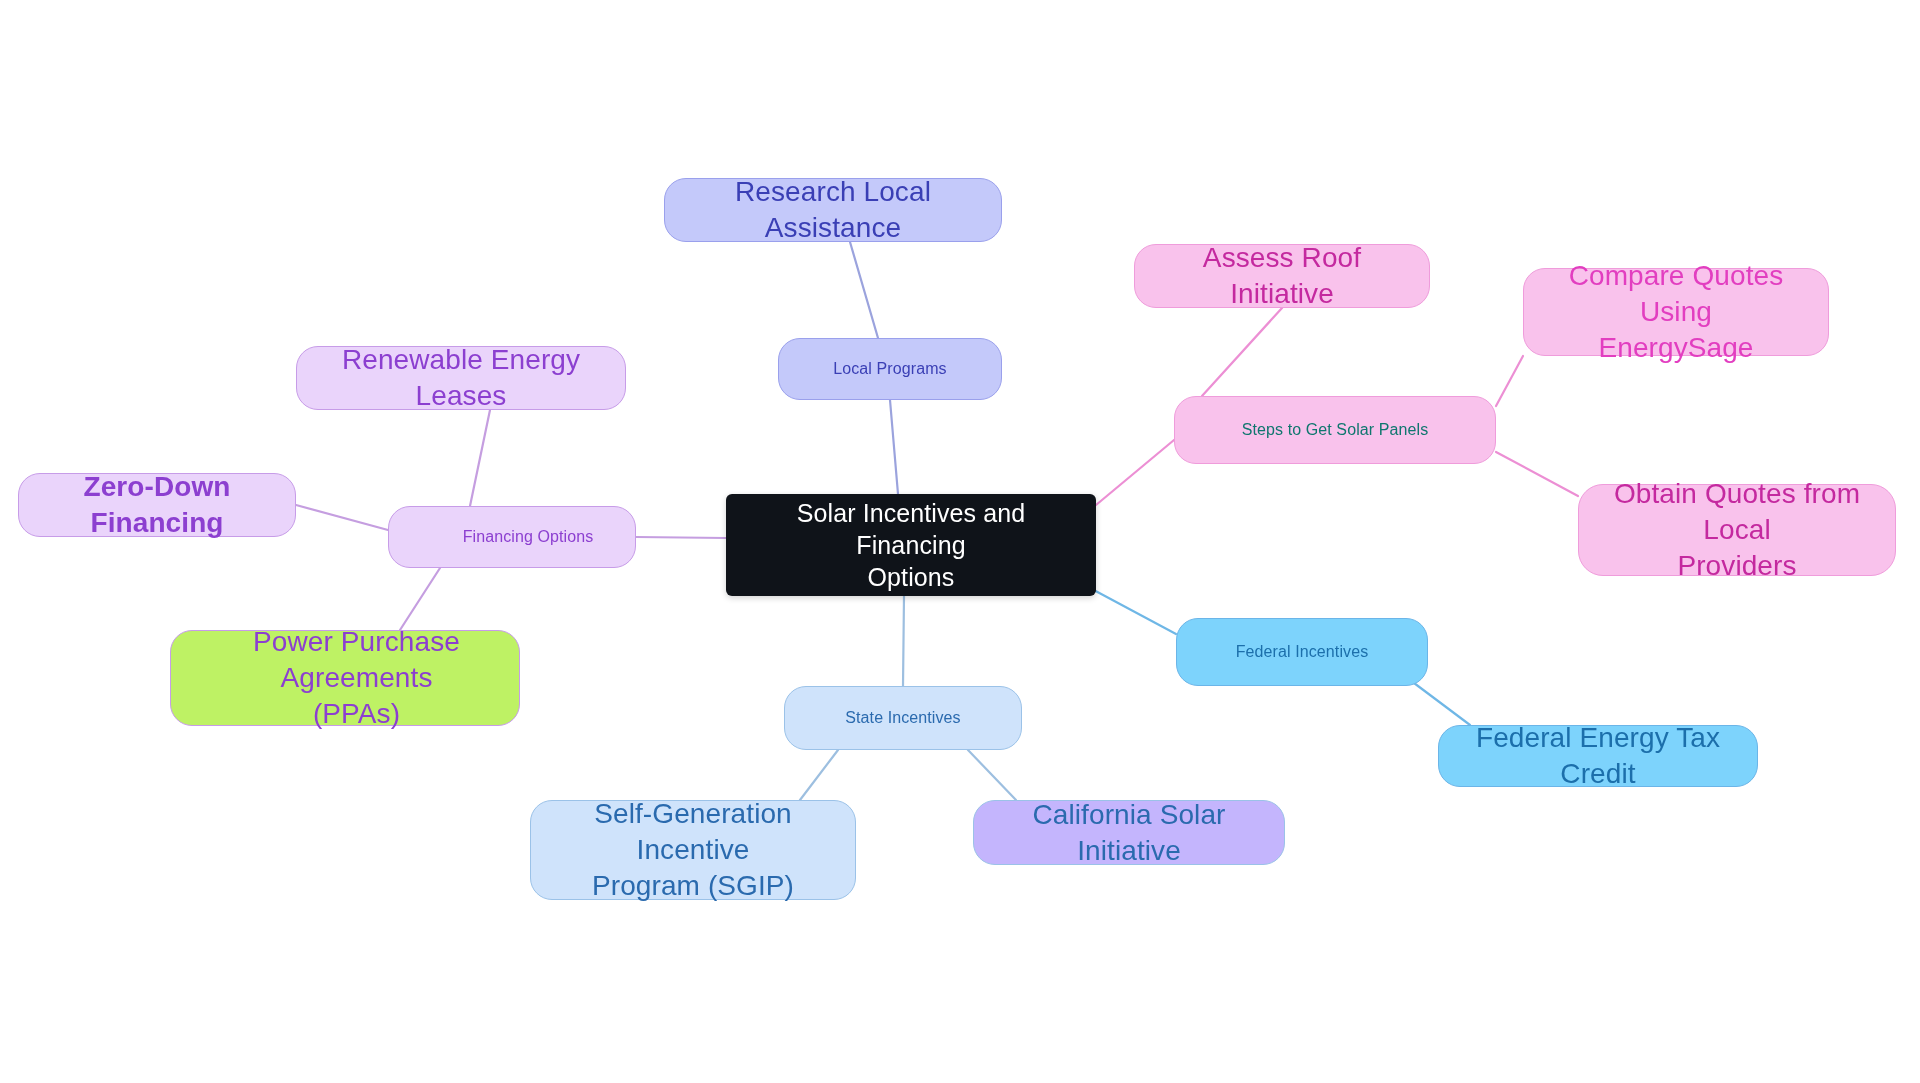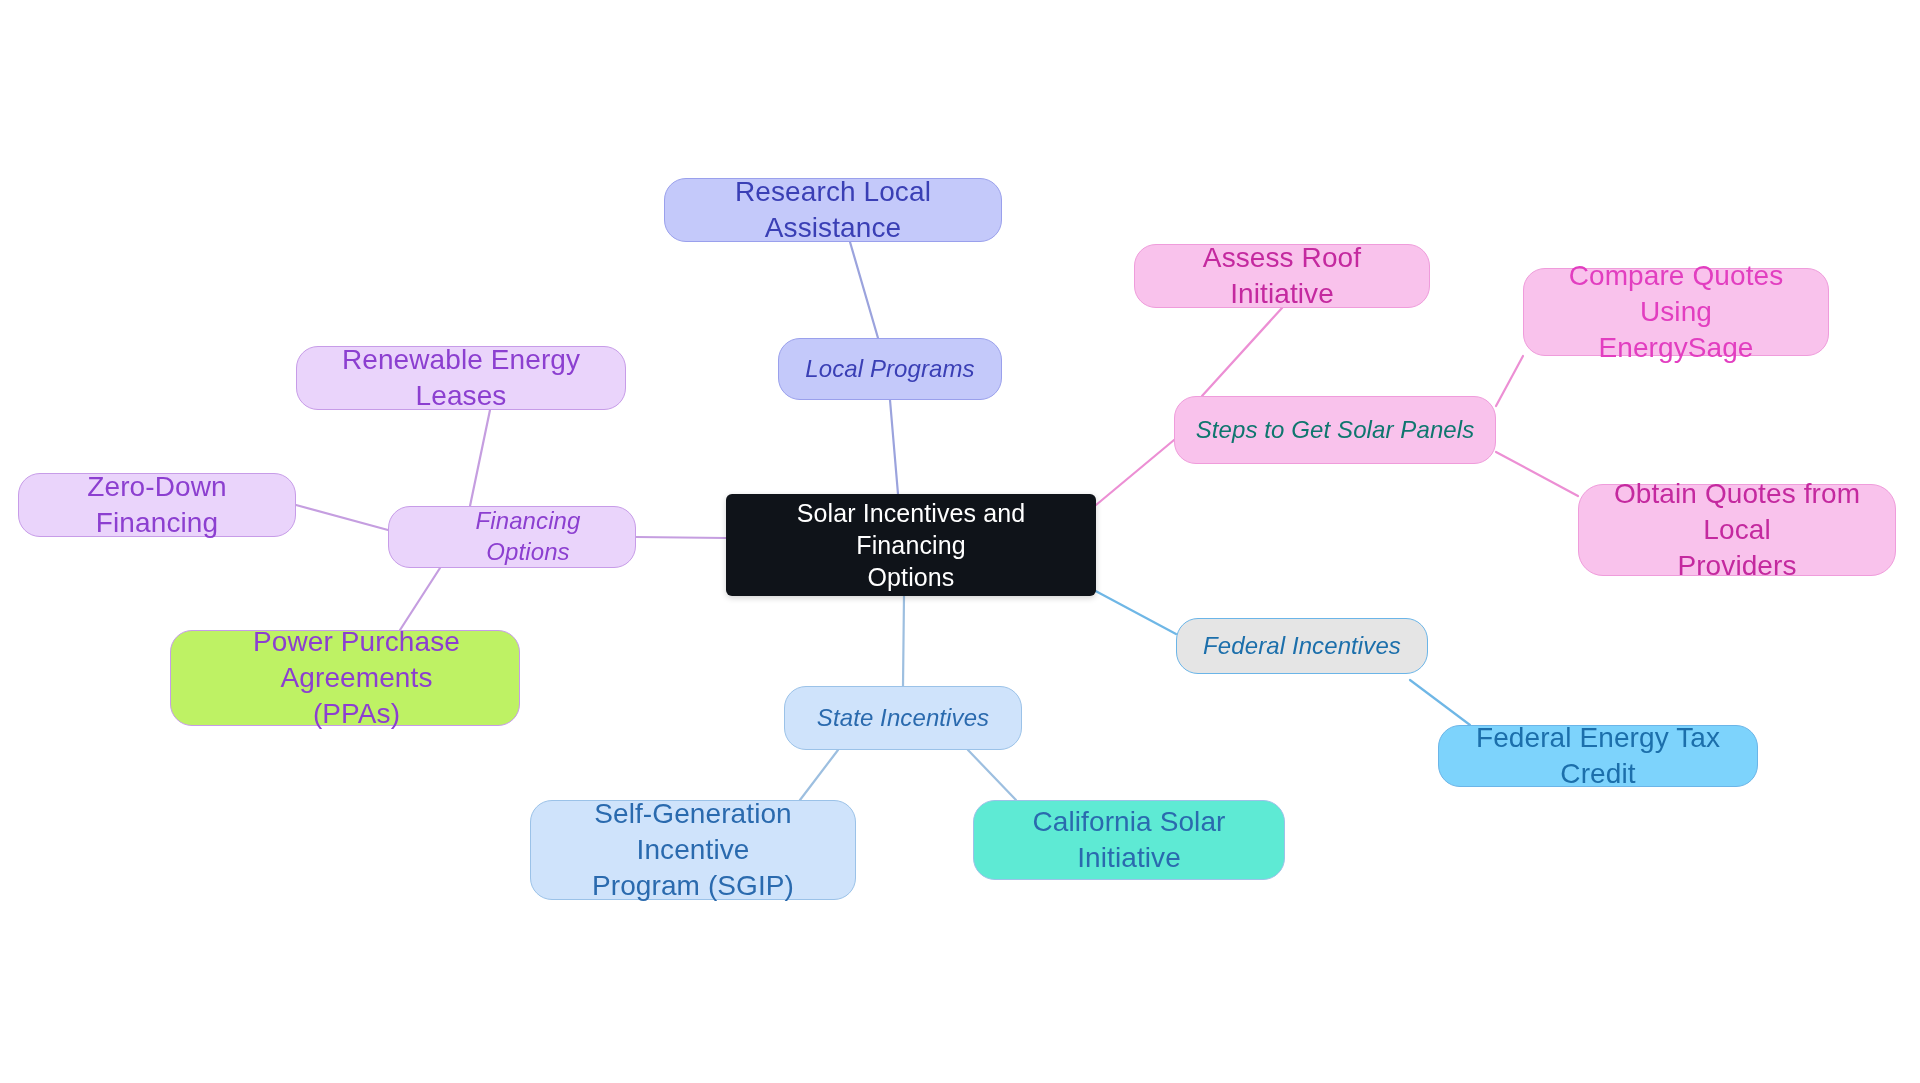--- a/index.html
+++ b/index.html
@@ -42,22 +42,21 @@
   }
   .node.root {
     border-radius: 6px;
     border-width: 0;
     font-size: 25px;
     color: #ffffff;
     background: #0f1319;
     box-shadow: 0 2px 6px rgba(0,0,0,0.18);
   }
   .node.branch {
-    font-size: 24px;
-    font-style: italic;
+    font-size: 16px;
   }
   .node.leaf {
     font-size: 28px;
   }
 </style>
 </head>
 <body>
 
 <div id="canvas" style="background: rgb(255, 255, 255);">
   <svg id="edge-layer" width="1920" height="1083" viewBox="0 0 1920 1083">
@@ -79,27 +78,27 @@
     </svg>
   <div id="node-layer">
       <div class="node root" style="left: 726px; top: 494px; width: 370px; height: 102px; background: rgb(15, 19, 25); color: rgb(255, 255, 255);"><span>Solar Incentives and Financing
 Options</span></div>
       <div class="node branch" style="left: 1174px; top: 396px; width: 322px; height: 68px; background: rgb(249, 194, 236); border-color: rgb(239, 156, 219); color: #0f766e;"><span>Steps to Get Solar Panels</span></div>
       <div class="node leaf" style="left: 1134px; top: 244px; width: 296px; height: 64px; background: rgb(249, 194, 236); border-color: rgb(239, 156, 219); color: rgb(196, 41, 159);"><span>Assess Roof Initiative</span></div>
       <div class="node leaf" style="left: 1523px; top: 268px; width: 306px; height: 88px; background: rgb(249, 194, 236); border-color: rgb(239, 156, 219); color: rgb(226, 62, 192);"><span>Compare Quotes Using
 EnergySage</span></div>
       <div class="node leaf" style="left: 1578px; top: 484px; width: 318px; height: 92px; background: rgb(249, 194, 236); border-color: rgb(239, 156, 219); color: rgb(196, 41, 159); border-radius: 25px;"><span>Obtain Quotes from Local
 Providers</span></div>
-      <div class="node branch" style="left: 1176px; top: 618px; width: 252px; height: 56px; background: #e5e5e5; border-color: rgb(107, 181, 232); color: rgb(28, 111, 171);"><span>Federal Incentives</span></div>
+      <div class="node branch" style="left: 1176px; top: 618px; width: 252px; height: 68px; background: #7dd3fc; border-color: rgb(107, 181, 232); color: rgb(28, 111, 171);"><span>Federal Incentives</span></div>
       <div class="node leaf" style="left: 1438px; top: 725px; width: 320px; height: 62px; background: #7dd3fc; border-color: rgb(107, 181, 232); color: rgb(28, 111, 171);"><span>Federal Energy Tax Credit</span></div>
       <div class="node branch" style="left: 784px; top: 686px; width: 238px; height: 64px; background: rgb(207, 227, 251); border-color: rgb(155, 194, 232); color: rgb(42, 106, 174);"><span>State Incentives</span></div>
       <div class="node leaf" style="left: 530px; top: 800px; width: 326px; height: 100px; background: rgb(207, 227, 251); border-color: rgb(155, 194, 232); color: rgb(42, 106, 174);"><span>Self-Generation Incentive
 Program (SGIP)</span></div>
-      <div class="node leaf" style="left: 973px; top: 800px; width: 312px; height: 80px; background: #5eead4; border-color: rgb(155, 194, 232); color: rgb(42, 106, 174);"><span>California Solar Initiative</span></div>
+      <div class="node leaf" style="left: 973px; top: 800px; width: 312px; height: 65px; background: #c4b5fd; border-color: rgb(155, 194, 232); color: rgb(42, 106, 174);"><span>California Solar Initiative</span></div>
       <div class="node branch" style="left: 388px; top: 506px; width: 248px; height: 62px; background: rgb(234, 212, 251); border-color: rgb(199, 156, 232); color: rgb(140, 63, 208); padding-left: 46px;"><span>Financing Options</span></div>
-      <div class="node leaf" style="left: 18px; top: 473px; width: 278px; height: 64px; background: rgb(234, 212, 251); border-color: rgb(199, 156, 232); color: rgb(140, 63, 208);"><span>Zero-Down Financing</span></div>
+      <div class="node leaf" style="left: 18px; top: 473px; width: 278px; height: 64px; background: rgb(234, 212, 251); border-color: rgb(199, 156, 232); color: rgb(140, 63, 208); font-weight: bold;"><span>Zero-Down Financing</span></div>
       <div class="node leaf" style="left: 296px; top: 346px; width: 330px; height: 64px; background: rgb(234, 212, 251); border-color: rgb(199, 156, 232); color: rgb(140, 63, 208);"><span>Renewable Energy Leases</span></div>
       <div class="node leaf" style="left: 170px; top: 630px; width: 350px; height: 96px; background: #bef264; border-color: rgb(199, 156, 232); color: rgb(140, 63, 208); padding-left: 37px;"><span>Power Purchase Agreements
 (PPAs)</span></div>
       <div class="node branch" style="left: 778px; top: 338px; width: 224px; height: 62px; background: rgb(196, 201, 250); border-color: rgb(154, 160, 236); color: rgb(58, 63, 181);"><span>Local Programs</span></div>
       <div class="node leaf" style="left: 664px; top: 178px; width: 338px; height: 64px; background: rgb(196, 201, 250); border-color: rgb(154, 160, 236); color: rgb(58, 63, 181);"><span>Research Local Assistance</span></div>
     </div>
 </div>
 
 </body></html>

